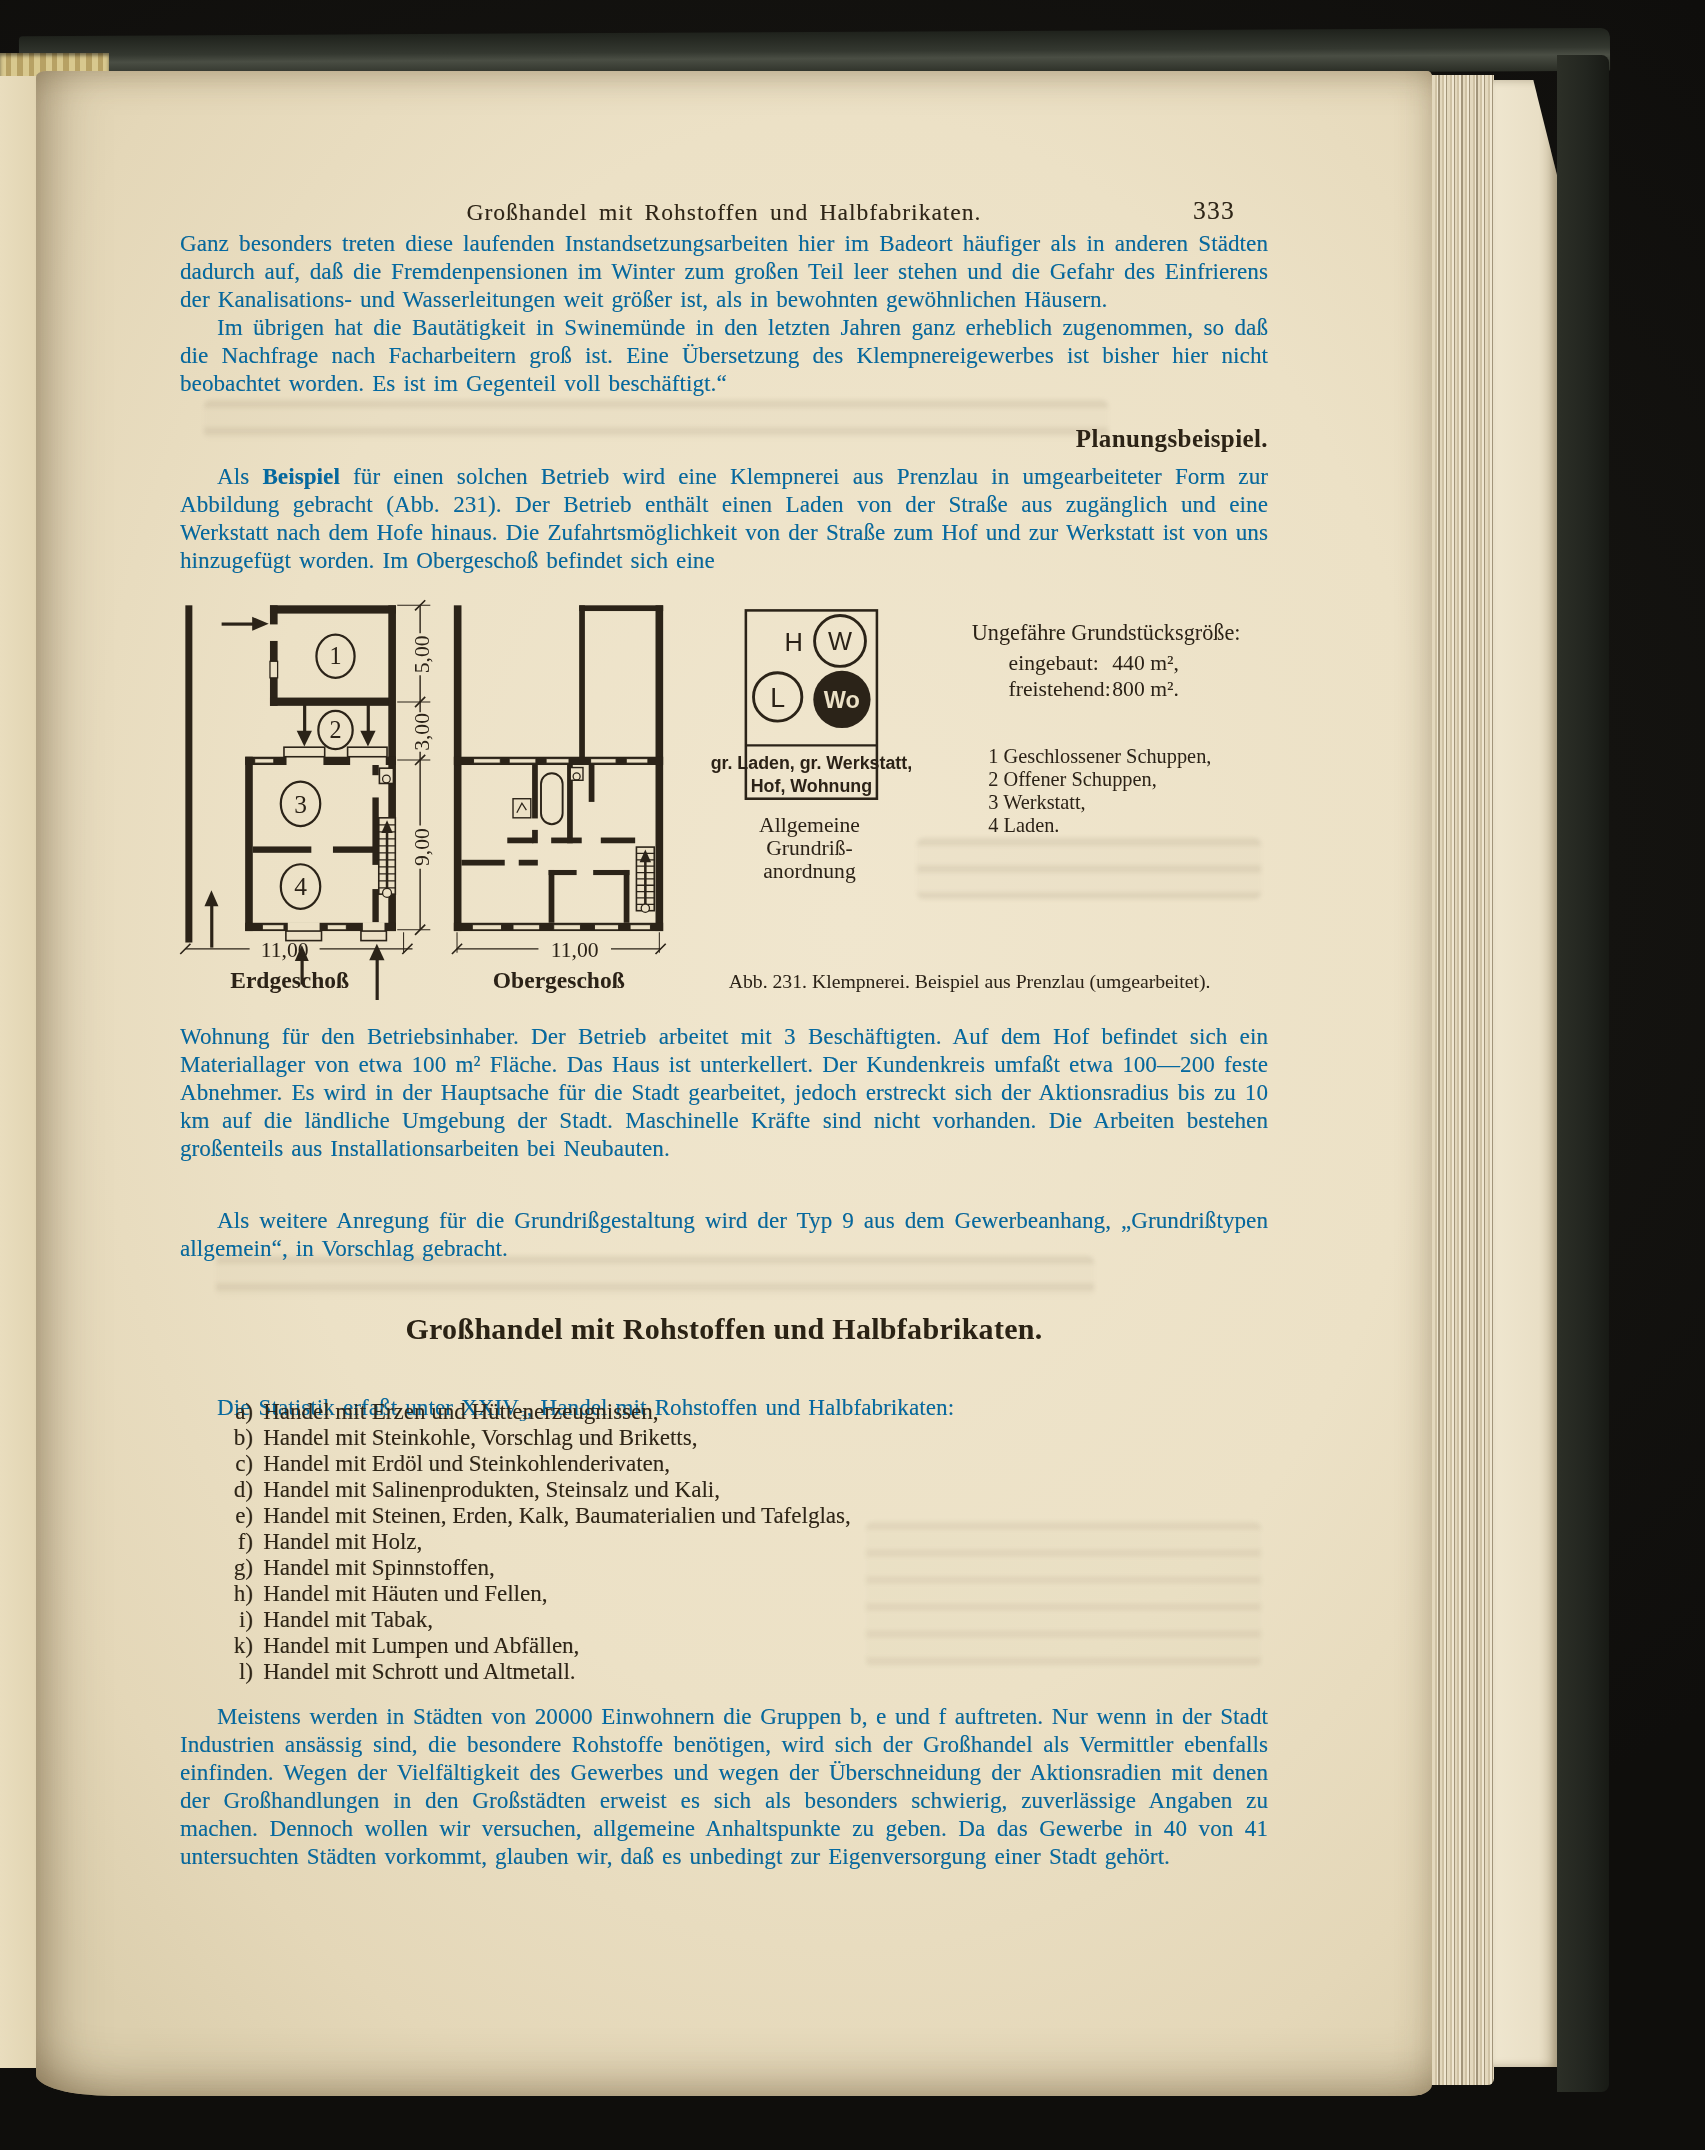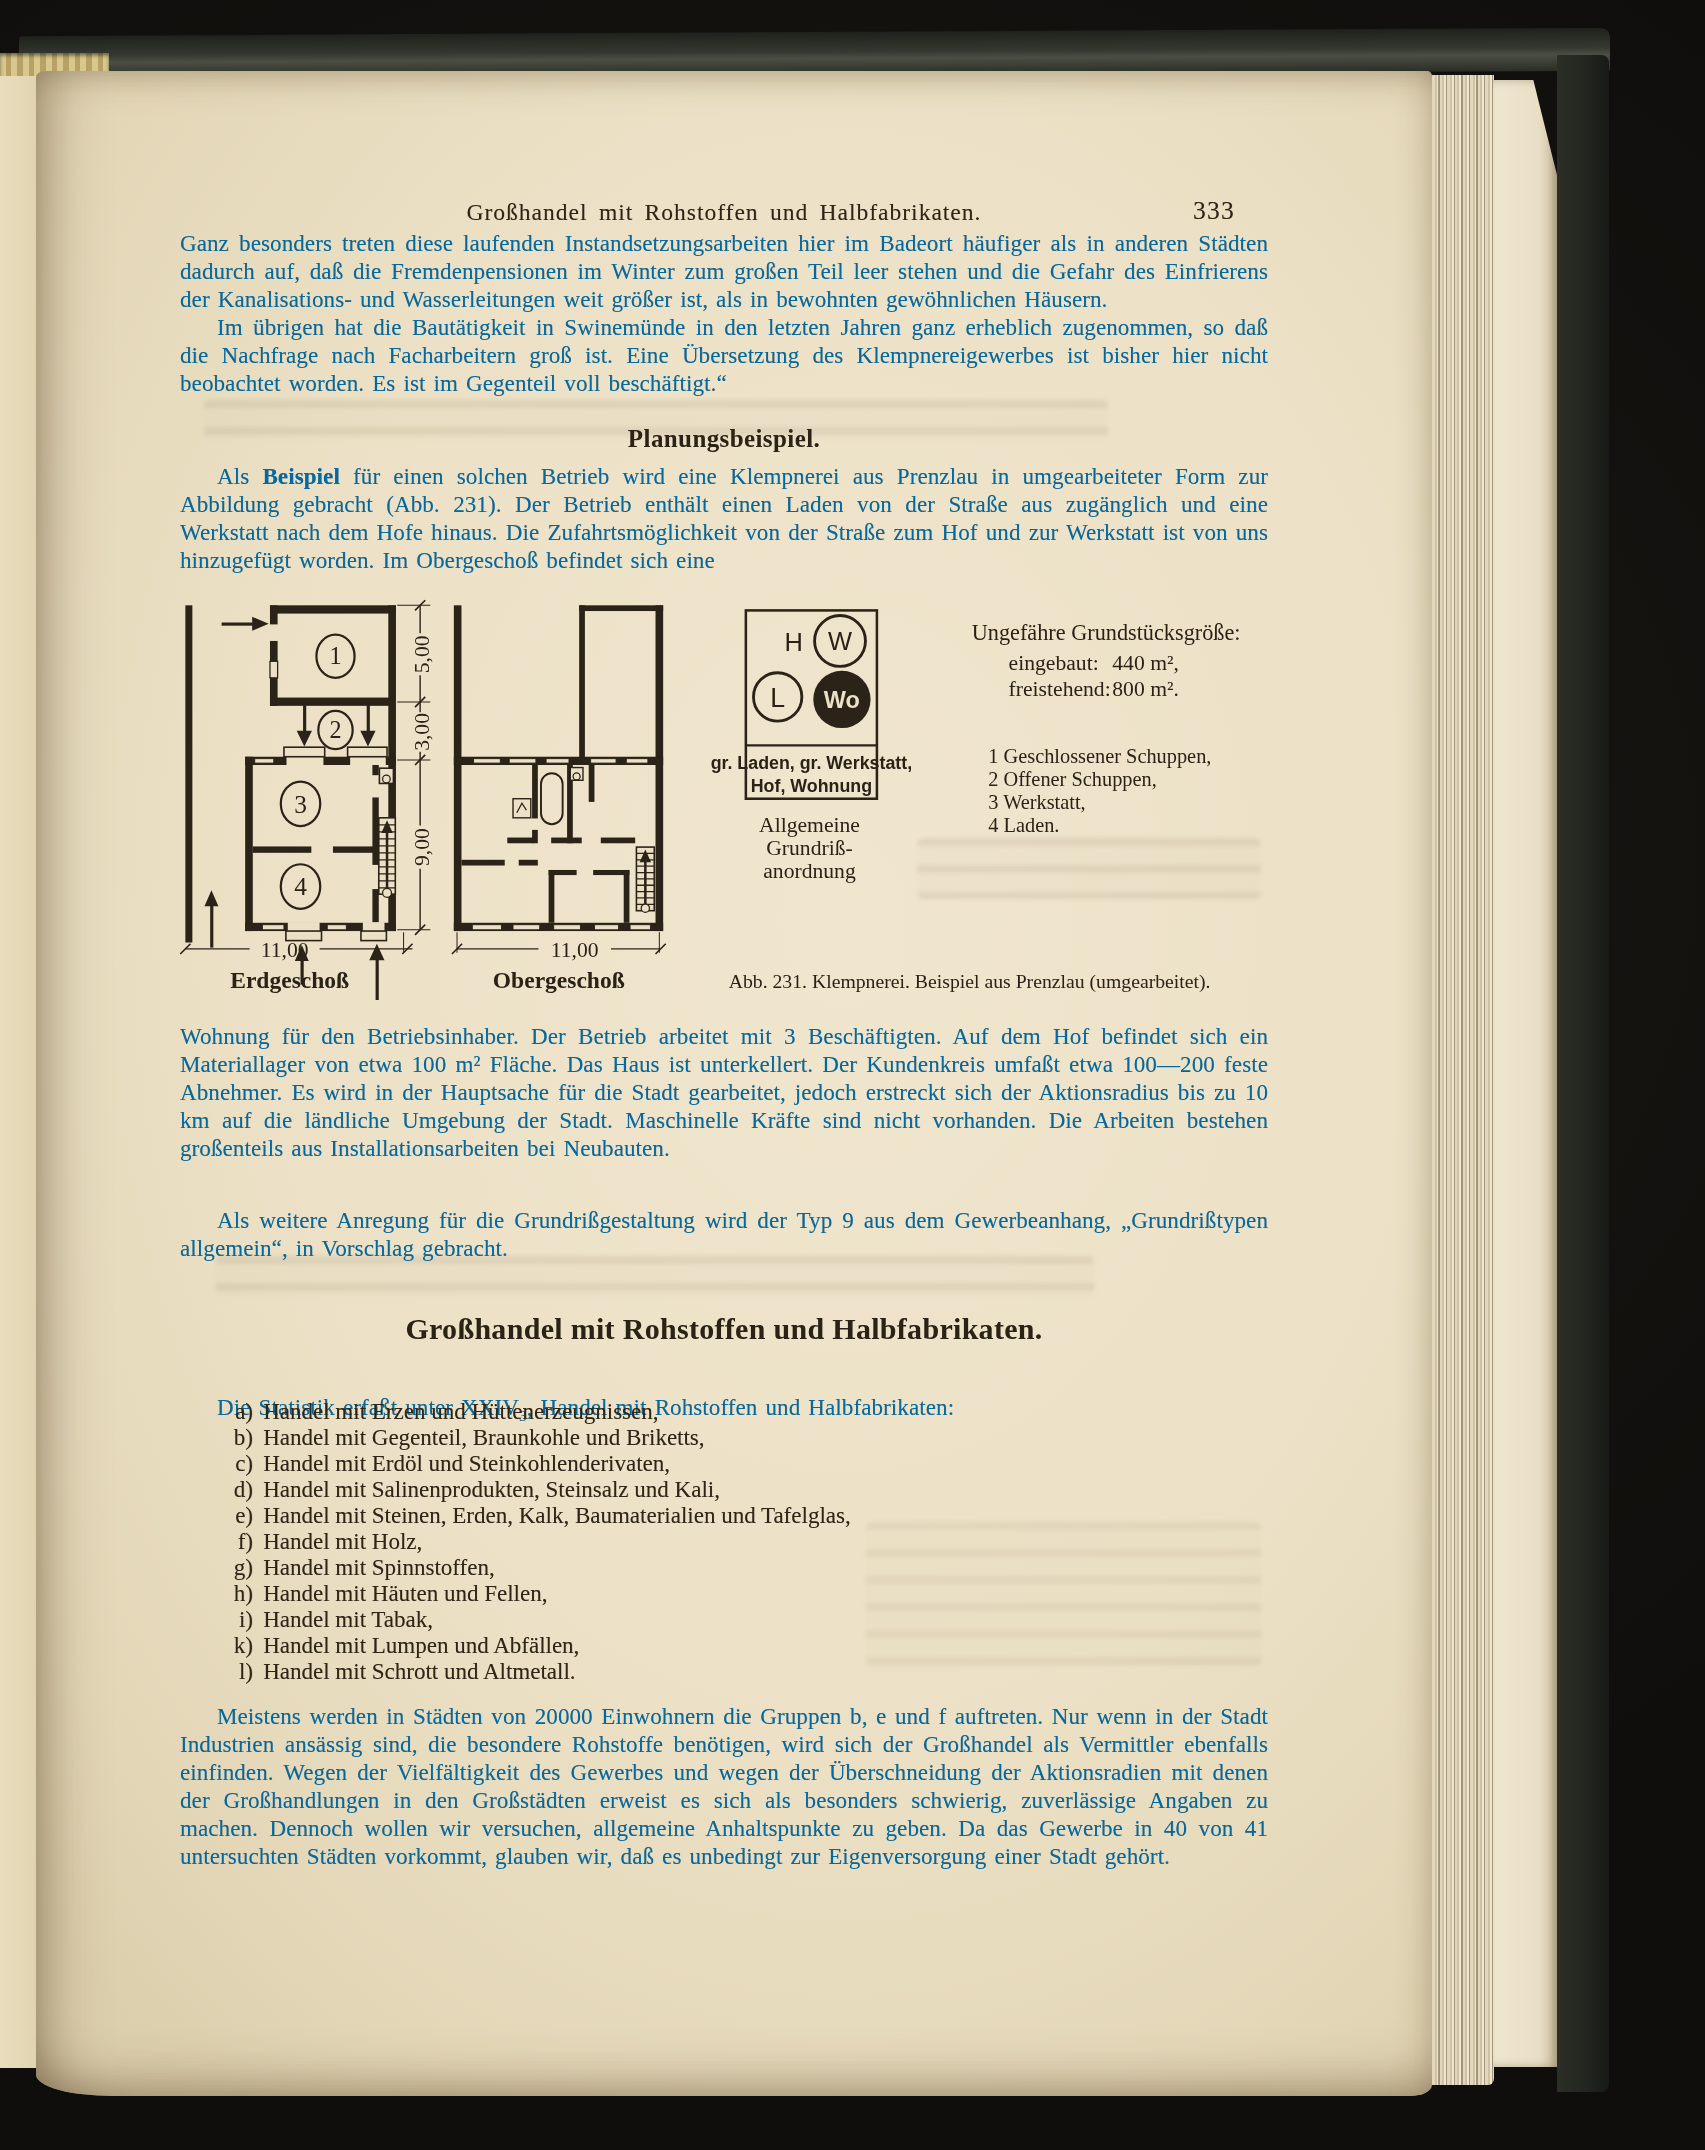--- a/index.html
+++ b/index.html
@@ -73,21 +73,21 @@
     font-size:23.5px;color:#2e2517;text-align:center;letter-spacing:1px;word-spacing:4.5px;
     text-shadow:0.3px 0.3px 0 rgba(46,37,23,.28);
   }
   .page-number{
     position:absolute;left:1177px;width:74px;top:196px;text-align:center;
     font-size:25.5px;color:#2e2517;letter-spacing:1.3px;
     text-shadow:0.3px 0.3px 0 rgba(46,37,23,.3);
   }
   .h-planung{
     position:absolute;left:180px;width:1088px;top:425px;
-    font-size:25px;font-weight:700;color:#2c2316;text-align:center;letter-spacing:0.4px;
+    font-size:25px;font-weight:700;color:#2c2316;text-align:right;letter-spacing:0.4px;
   }
   .h-section{
     position:absolute;left:180px;width:1088px;top:1312px;
     font-size:30px;font-weight:700;color:#2a2214;text-align:center;letter-spacing:0.3px;
   }
   .intro{top:1394px;}
   .intro sub{font-size:15.3px;}
   .list{
     position:absolute;left:220px;top:1399px;width:1050px;
     font-size:23px;line-height:26px;color:#2e2517;
@@ -312,21 +312,21 @@
 <div class="h-section">Großhandel mit Rohstoffen und Halbfabrikaten.</div>
 <div class="txt indent intro"><span>Die Statistik erfaßt unter XXIV</span><sub>3</sub><span>, Handel mit Rohstoffen und Halbfabrikaten:</span></div>
 
 <div class="list">
   <div class="row">
       <span class="lbl">a)</span>
       <span>Handel mit Erzen und Hüttenerzeugnissen,</span>
     </div>
   <div class="row">
       <span class="lbl">b)</span>
-      <span>Handel mit Gegenteil, Braunkohle und Briketts,</span>
+      <span>Handel mit Steinkohle, Vorschlag und Briketts,</span>
     </div>
   <div class="row">
       <span class="lbl">c)</span>
       <span>Handel mit Erdöl und Steinkohlenderivaten,</span>
     </div>
   <div class="row">
       <span class="lbl">d)</span>
       <span>Handel mit Salinenprodukten, Steinsalz und Kali,</span>
     </div>
   <div class="row">

